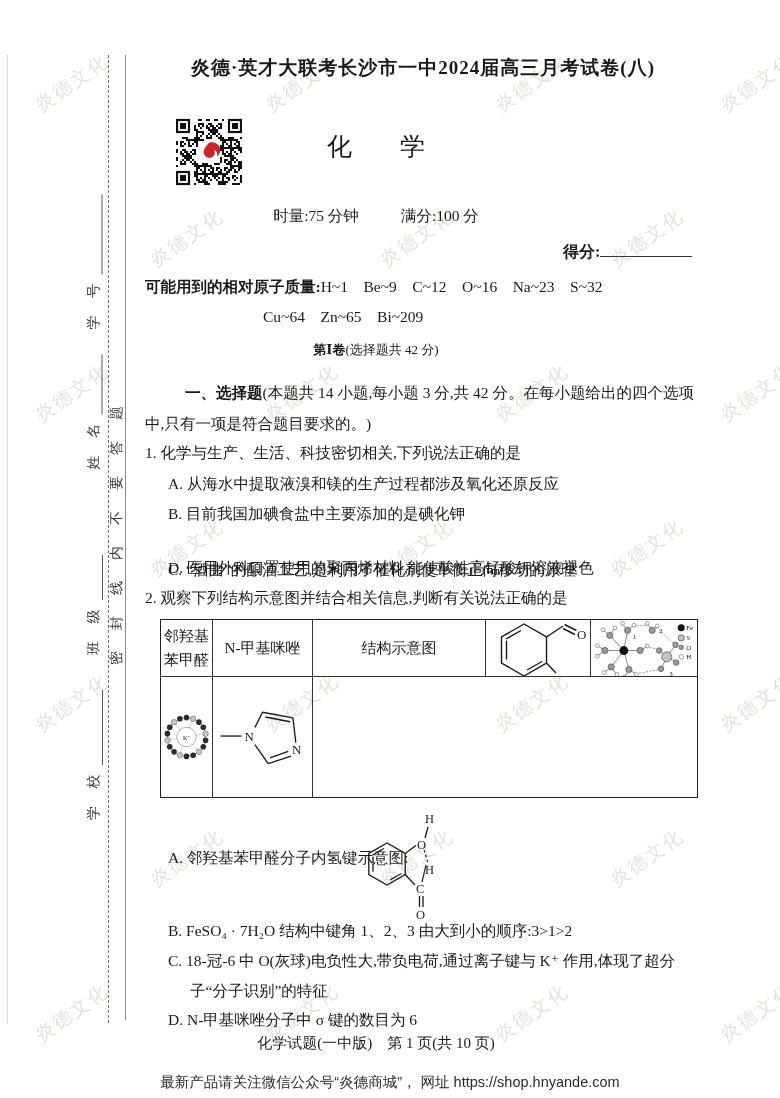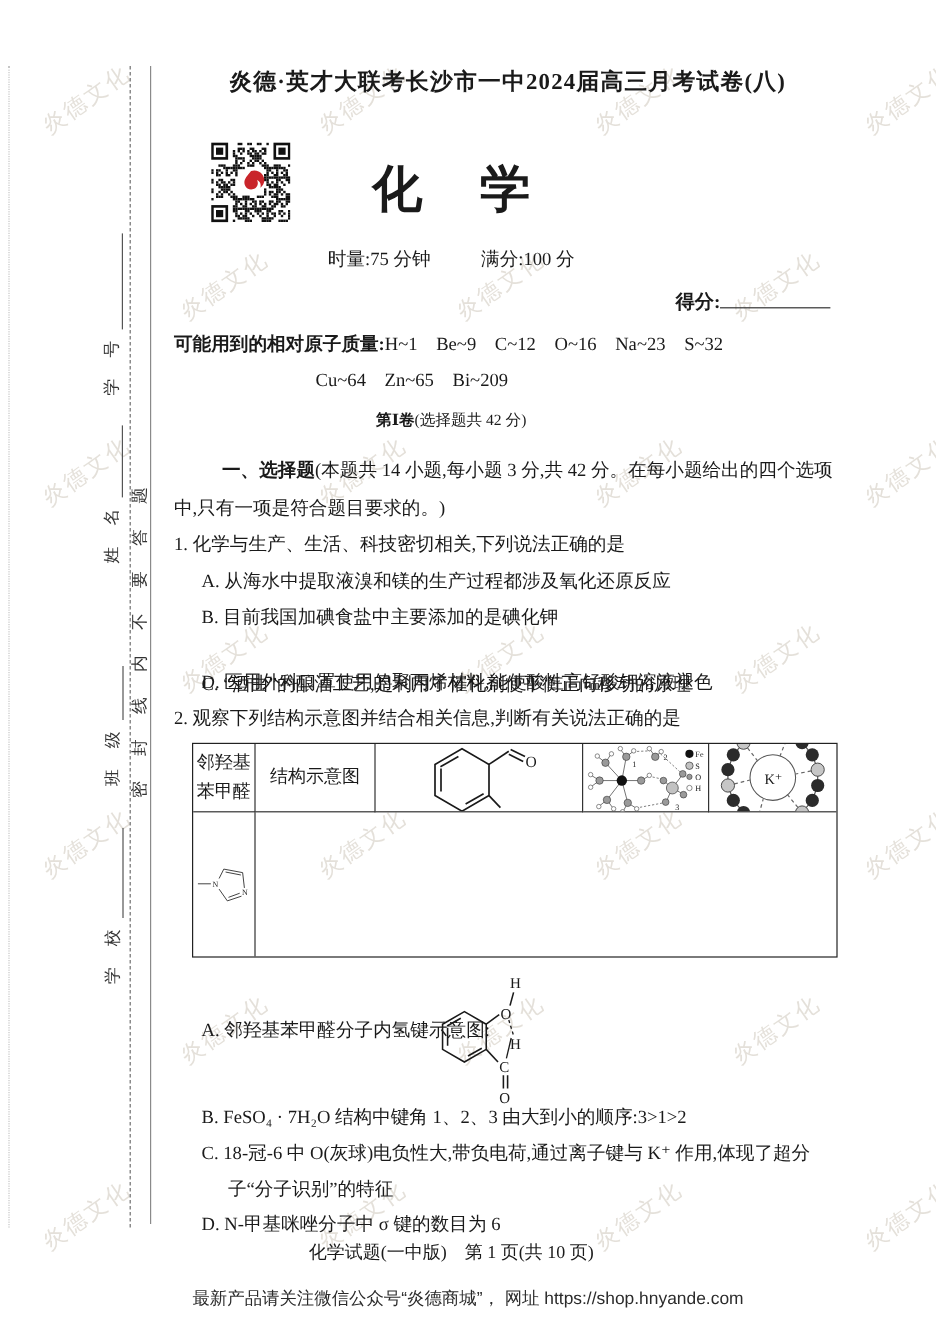--- a/index.html
+++ b/index.html
@@ -20,21 +20,21 @@
   .vrot{transform:rotate(-90deg);transform-origin:center;white-space:nowrap;
         font-size:14px;color:#333;display:flex;align-items:flex-end;}
   .vrot .fl{letter-spacing:7px;padding-right:2px;}
   .fline{display:inline-block;border-bottom:1.2px solid #555;height:12px;}
   .sealtext{font-size:14px;color:#333;letter-spacing:21px;justify-content:center;
             display:flex;}
   
   .exam-title{left:145px;width:556px;top:55px;text-align:center;
               font-size:19px;font-weight:bold;letter-spacing:1px;}
   .subject{left:145px;width:462px;top:130px;text-align:center;
-           font-size:42px;font-weight:bold;}
+           font-size:25px;font-weight:normal;}
   .subject .gap{display:inline-block;width:48px;}
   .timeline{left:145px;width:462px;top:206px;text-align:center;font-size:15.5px;}
   .timeline .gap{display:inline-block;width:42px;}
   .scorebox{left:563px;top:242px;font-size:16px;font-weight:bold;}
   .scoreline{display:inline-block;width:92px;border-bottom:1.4px solid #333;height:14px;}
   .massline1{left:145px;top:277px;font-size:15.5px;}
   .massline1 b{font-weight:bold;margin-top:36px;}
   .massline2{left:263px;top:307px;font-size:15.5px;}
   .parttitle{left:145px;width:462px;top:341px;text-align:center;font-size:13px;}
   .parttitle b{font-weight:bold;}
@@ -508,20 +508,21 @@
 <div class="abs tline z" style="left:145px;top:443px;">1. 化学与生产、生活、科技密切相关,下列说法正确的是</div>
 <div class="abs tline z" style="left:168px;top:474px;">A. 从海水中提取液溴和镁的生产过程都涉及氧化还原反应</div>
 <div class="abs tline z" style="left:168px;top:504px;">B. 目前我国加碘食盐中主要添加的是碘化钾</div>
 <div class="abs tline z" style="left:168px;top:560px;">C. “酒曲”的酿酒工艺,是利用了催化剂使平衡正向移动的原理</div>
 <div class="abs tline z" style="left:168px;top:558px;">D. 医用外科口罩使用的聚丙烯材料,能使酸性高锰酸钾溶液褪色</div>
 
 <div class="abs tline z" style="left:145px;top:588px;">2. 观察下列结构示意图并结合相关信息,判断有关说法正确的是</div>
 
 <div class="abs qtable z">
   <div class="cell" style="line-height:24px;">邻羟基苯甲醛</div>
+  <div class="cell">N-甲基咪唑</div>
 
   <div class="cell" style="line-height:26px;padding:0 4px;">结构示意图</div>
 
   <div class="cell">
     <svg width="96" height="114" viewBox="0 0 96 114">
       <g stroke="#1a1a1a" stroke-width="1.4" fill="none">
         <polygon points="34,33 11.5,46 11.5,72 34,85 56.5,72 56.5,46"></polygon>
         <line x1="16.5" y1="49.5" x2="16.5" y2="68.5"></line>
         <line x1="31" y1="39.5" x2="16" y2="48"></line>
         <line x1="37" y1="79" x2="52" y2="70.5"></line>

